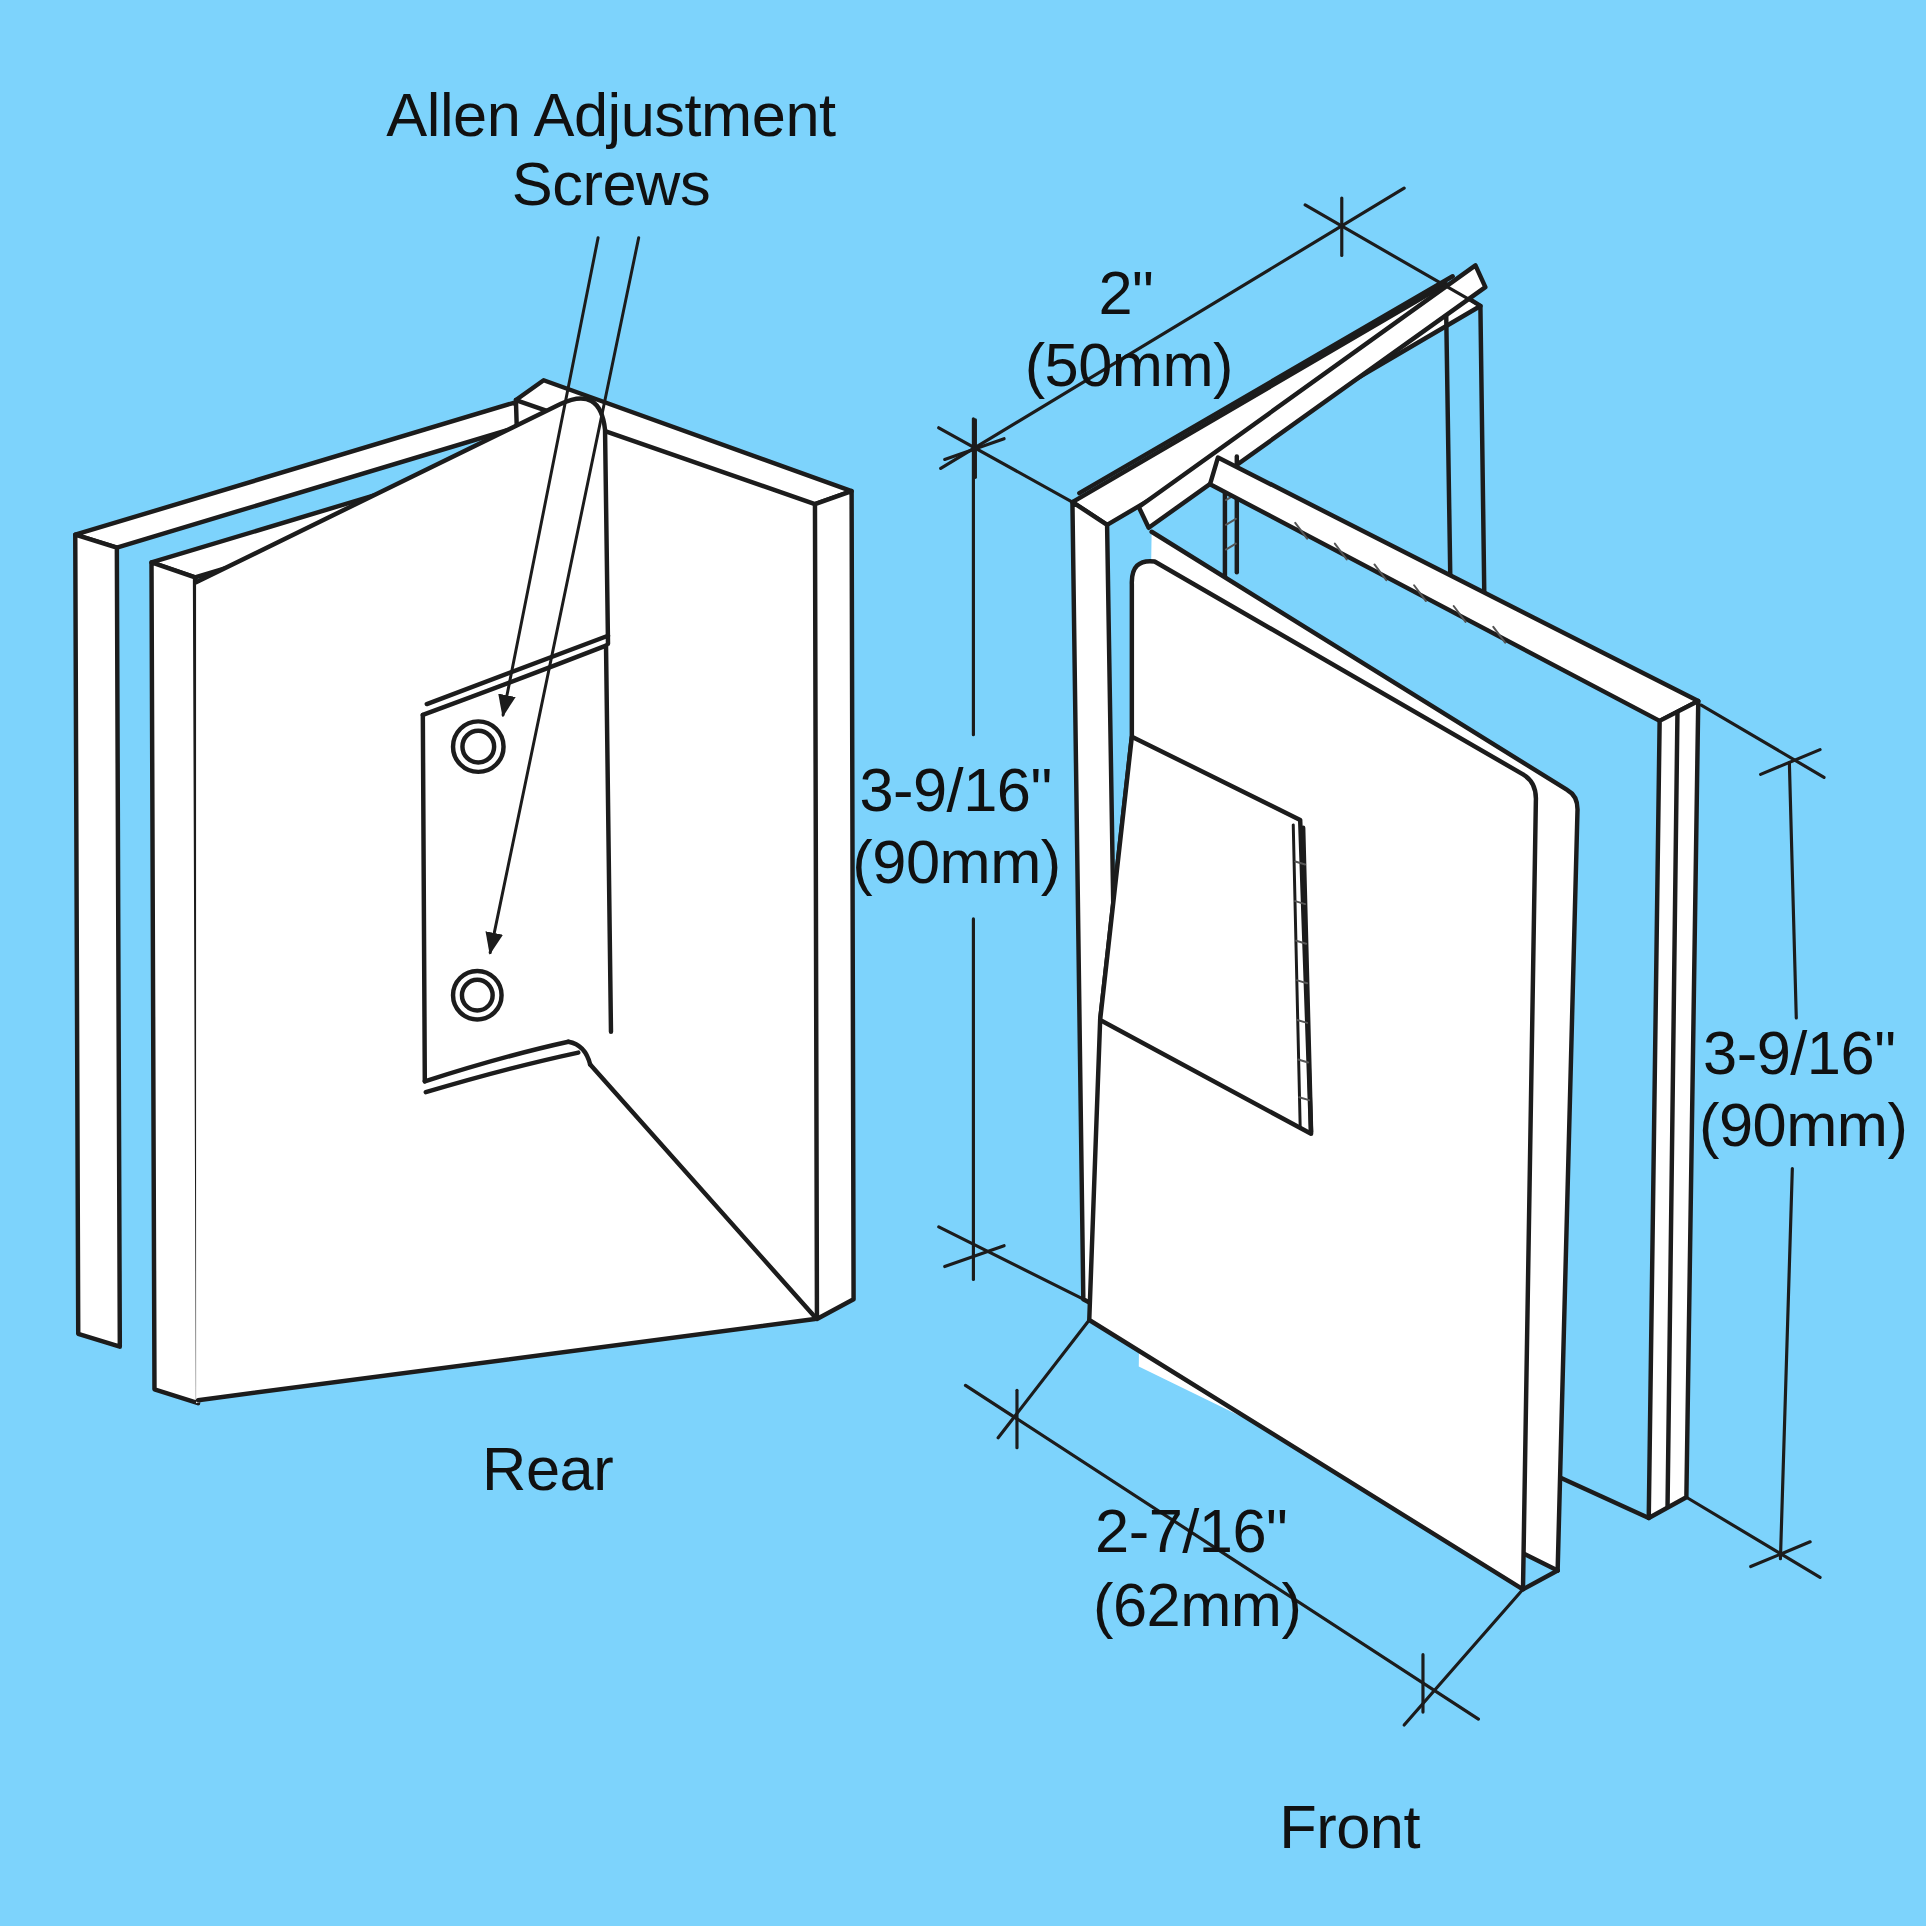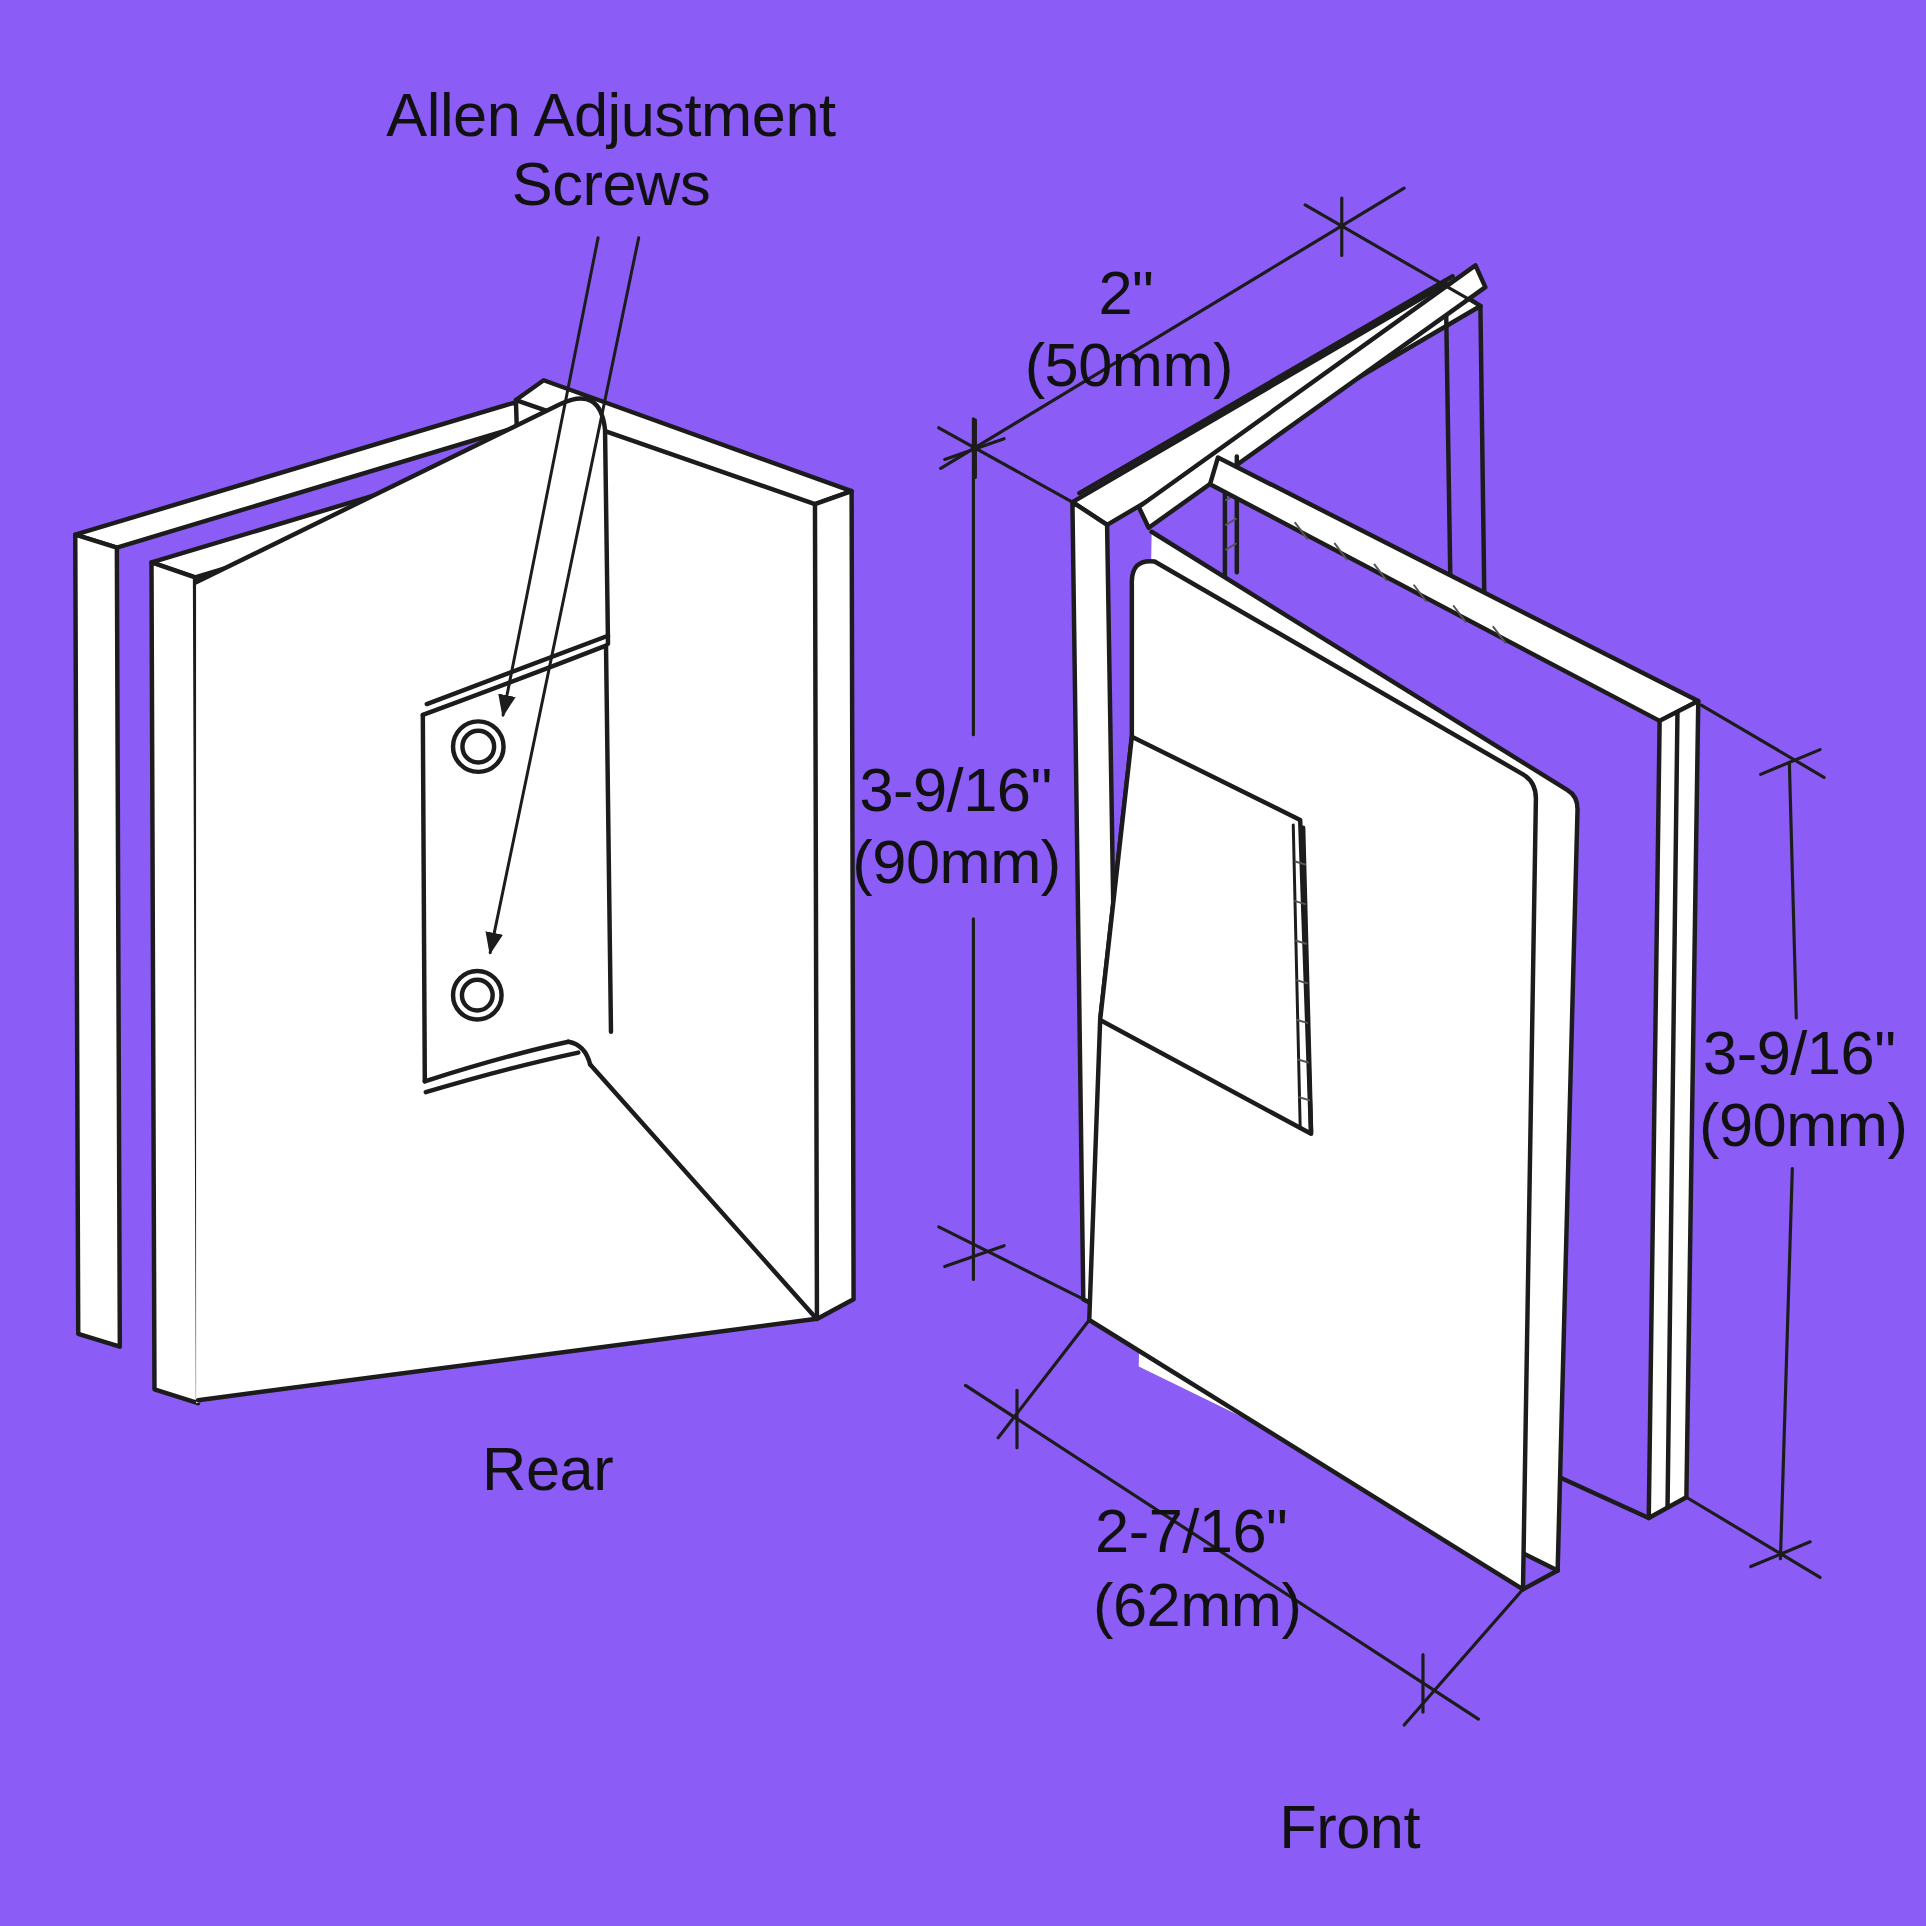--- a/index.html
+++ b/index.html
@@ -1,16 +1,16 @@
 <!DOCTYPE html>
 <html><head>
 <meta charset="utf-8">
 <style>
   html,body{margin:0;padding:0;background:#ffffff;}
-  .page{width:1927px;height:1927px;background:#8b5cf6;position:relative;overflow:hidden;
+  .page{width:1927px;height:1927px;background:#7dd3fc;position:relative;overflow:hidden;
         font-family:"Liberation Sans", sans-serif;}
   svg{display:block;}
   .part{fill:#ffffff;stroke:#1c1c1c;stroke-width:4.5;stroke-linejoin:round;stroke-linecap:round;}
   .partline{fill:none;stroke:#1c1c1c;stroke-width:4.5;stroke-linejoin:round;stroke-linecap:round;}
   .thin{fill:none;stroke:#1c1c1c;stroke-width:3;stroke-linecap:round;}
   .fillonly{fill:#ffffff;stroke:none;}
   .dim{fill:none;stroke:#1c1c1c;stroke-width:3.2;stroke-linecap:round;}
   .hatch{fill:none;stroke:#555;stroke-width:2;stroke-linecap:round;}
   .lbl{fill:#111;font-size:62px;letter-spacing:-0.5px;}
 </style>

